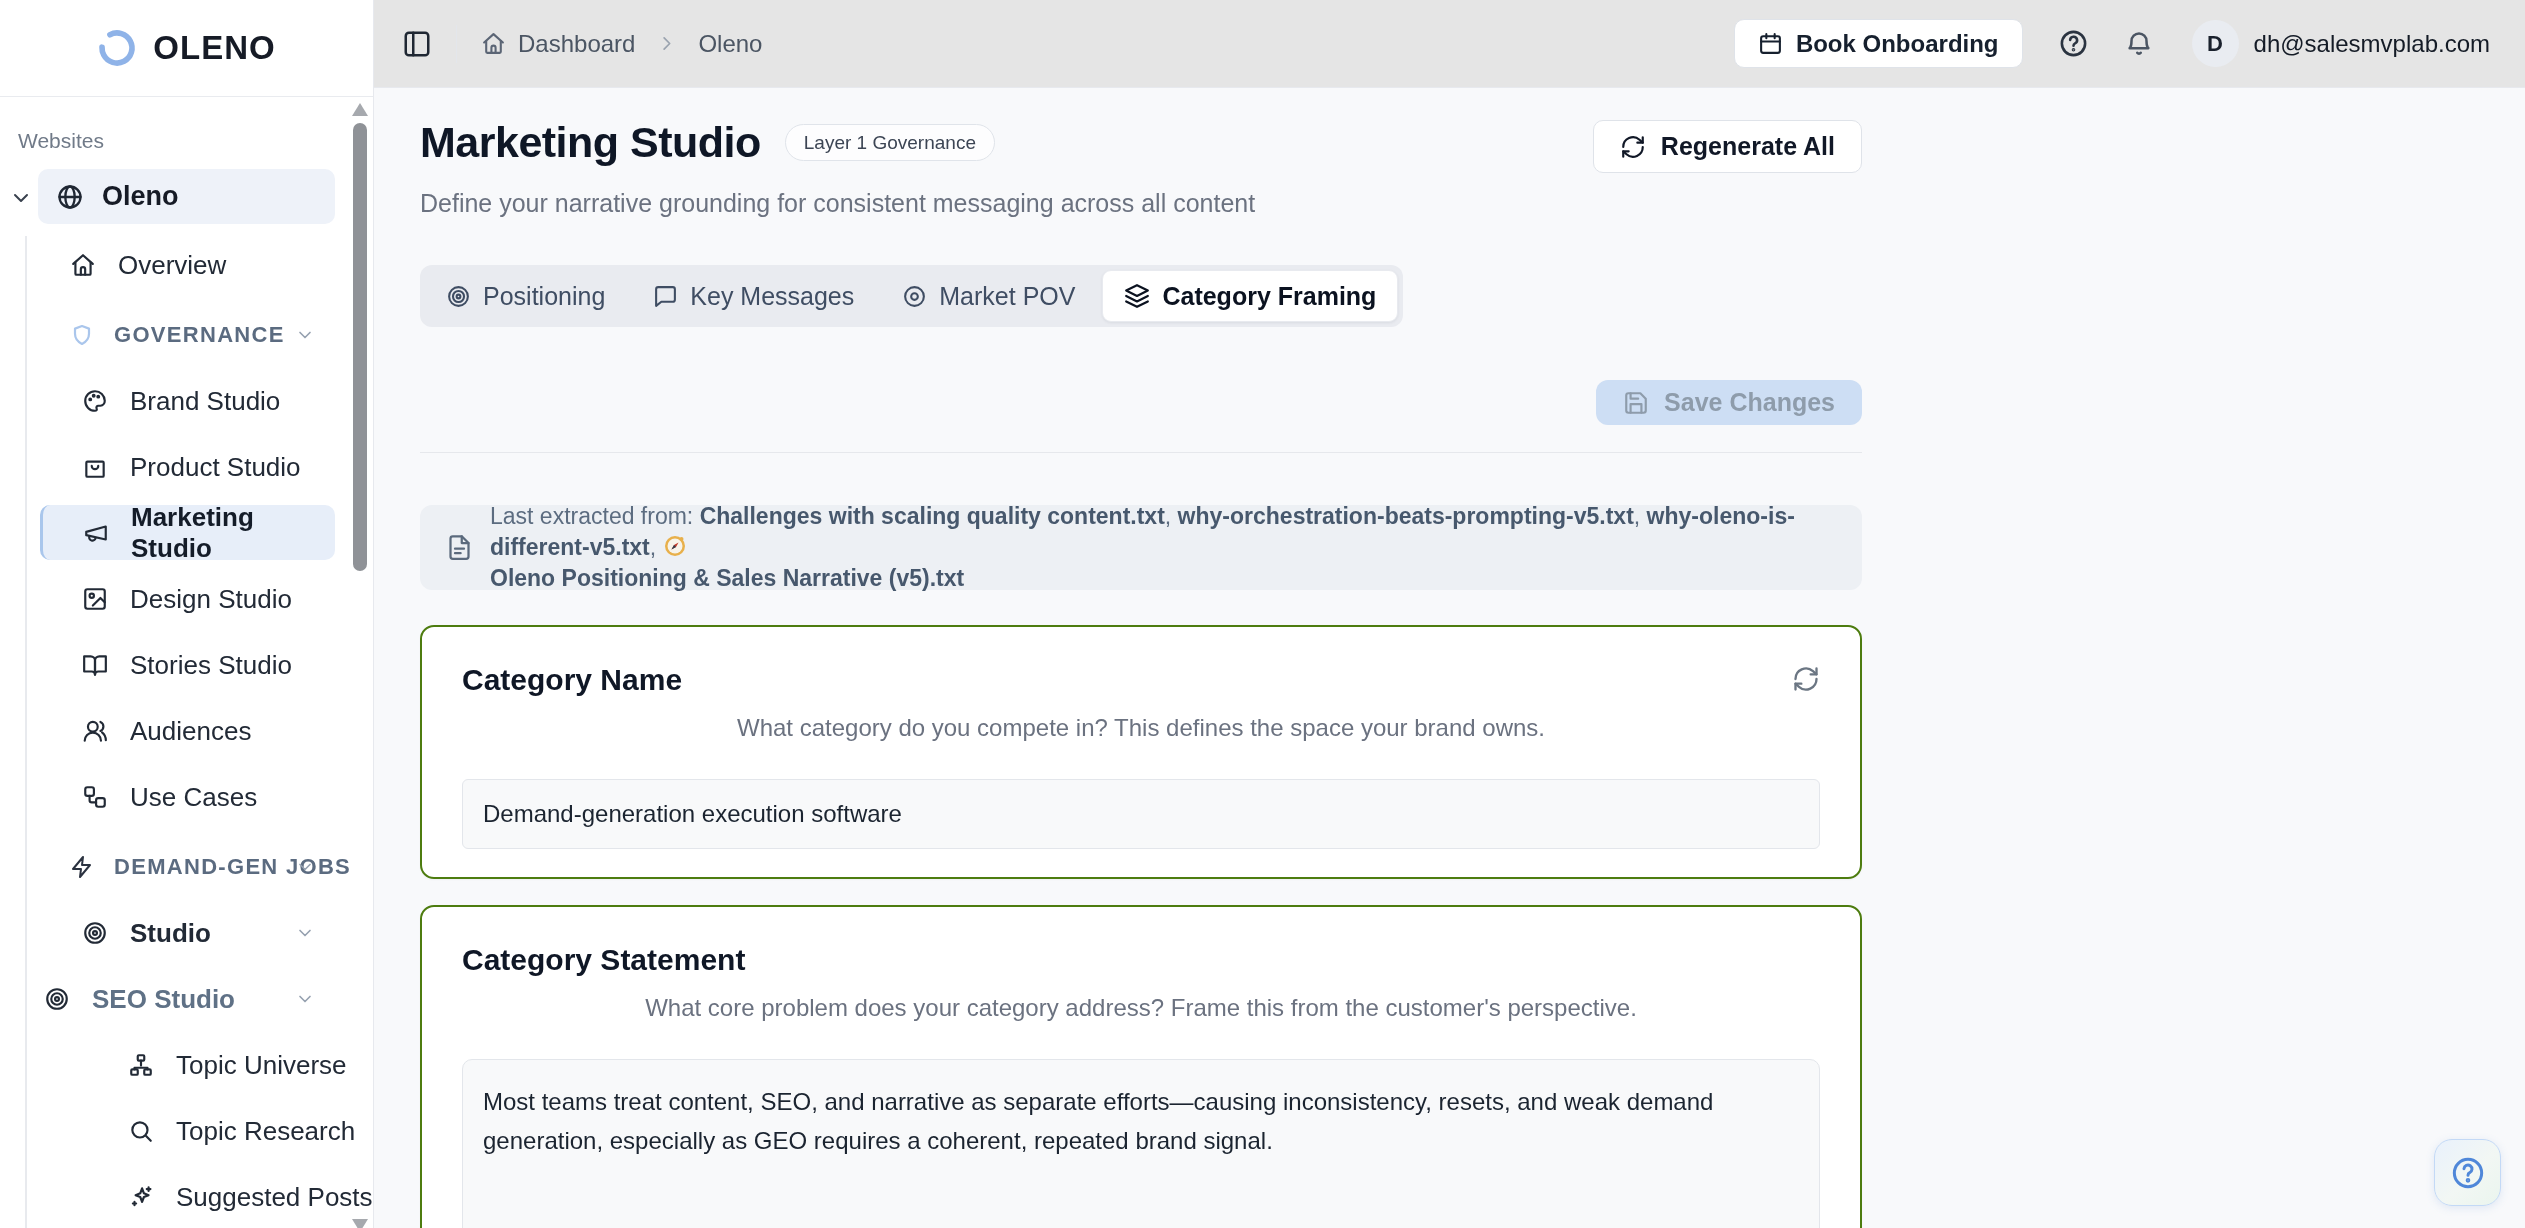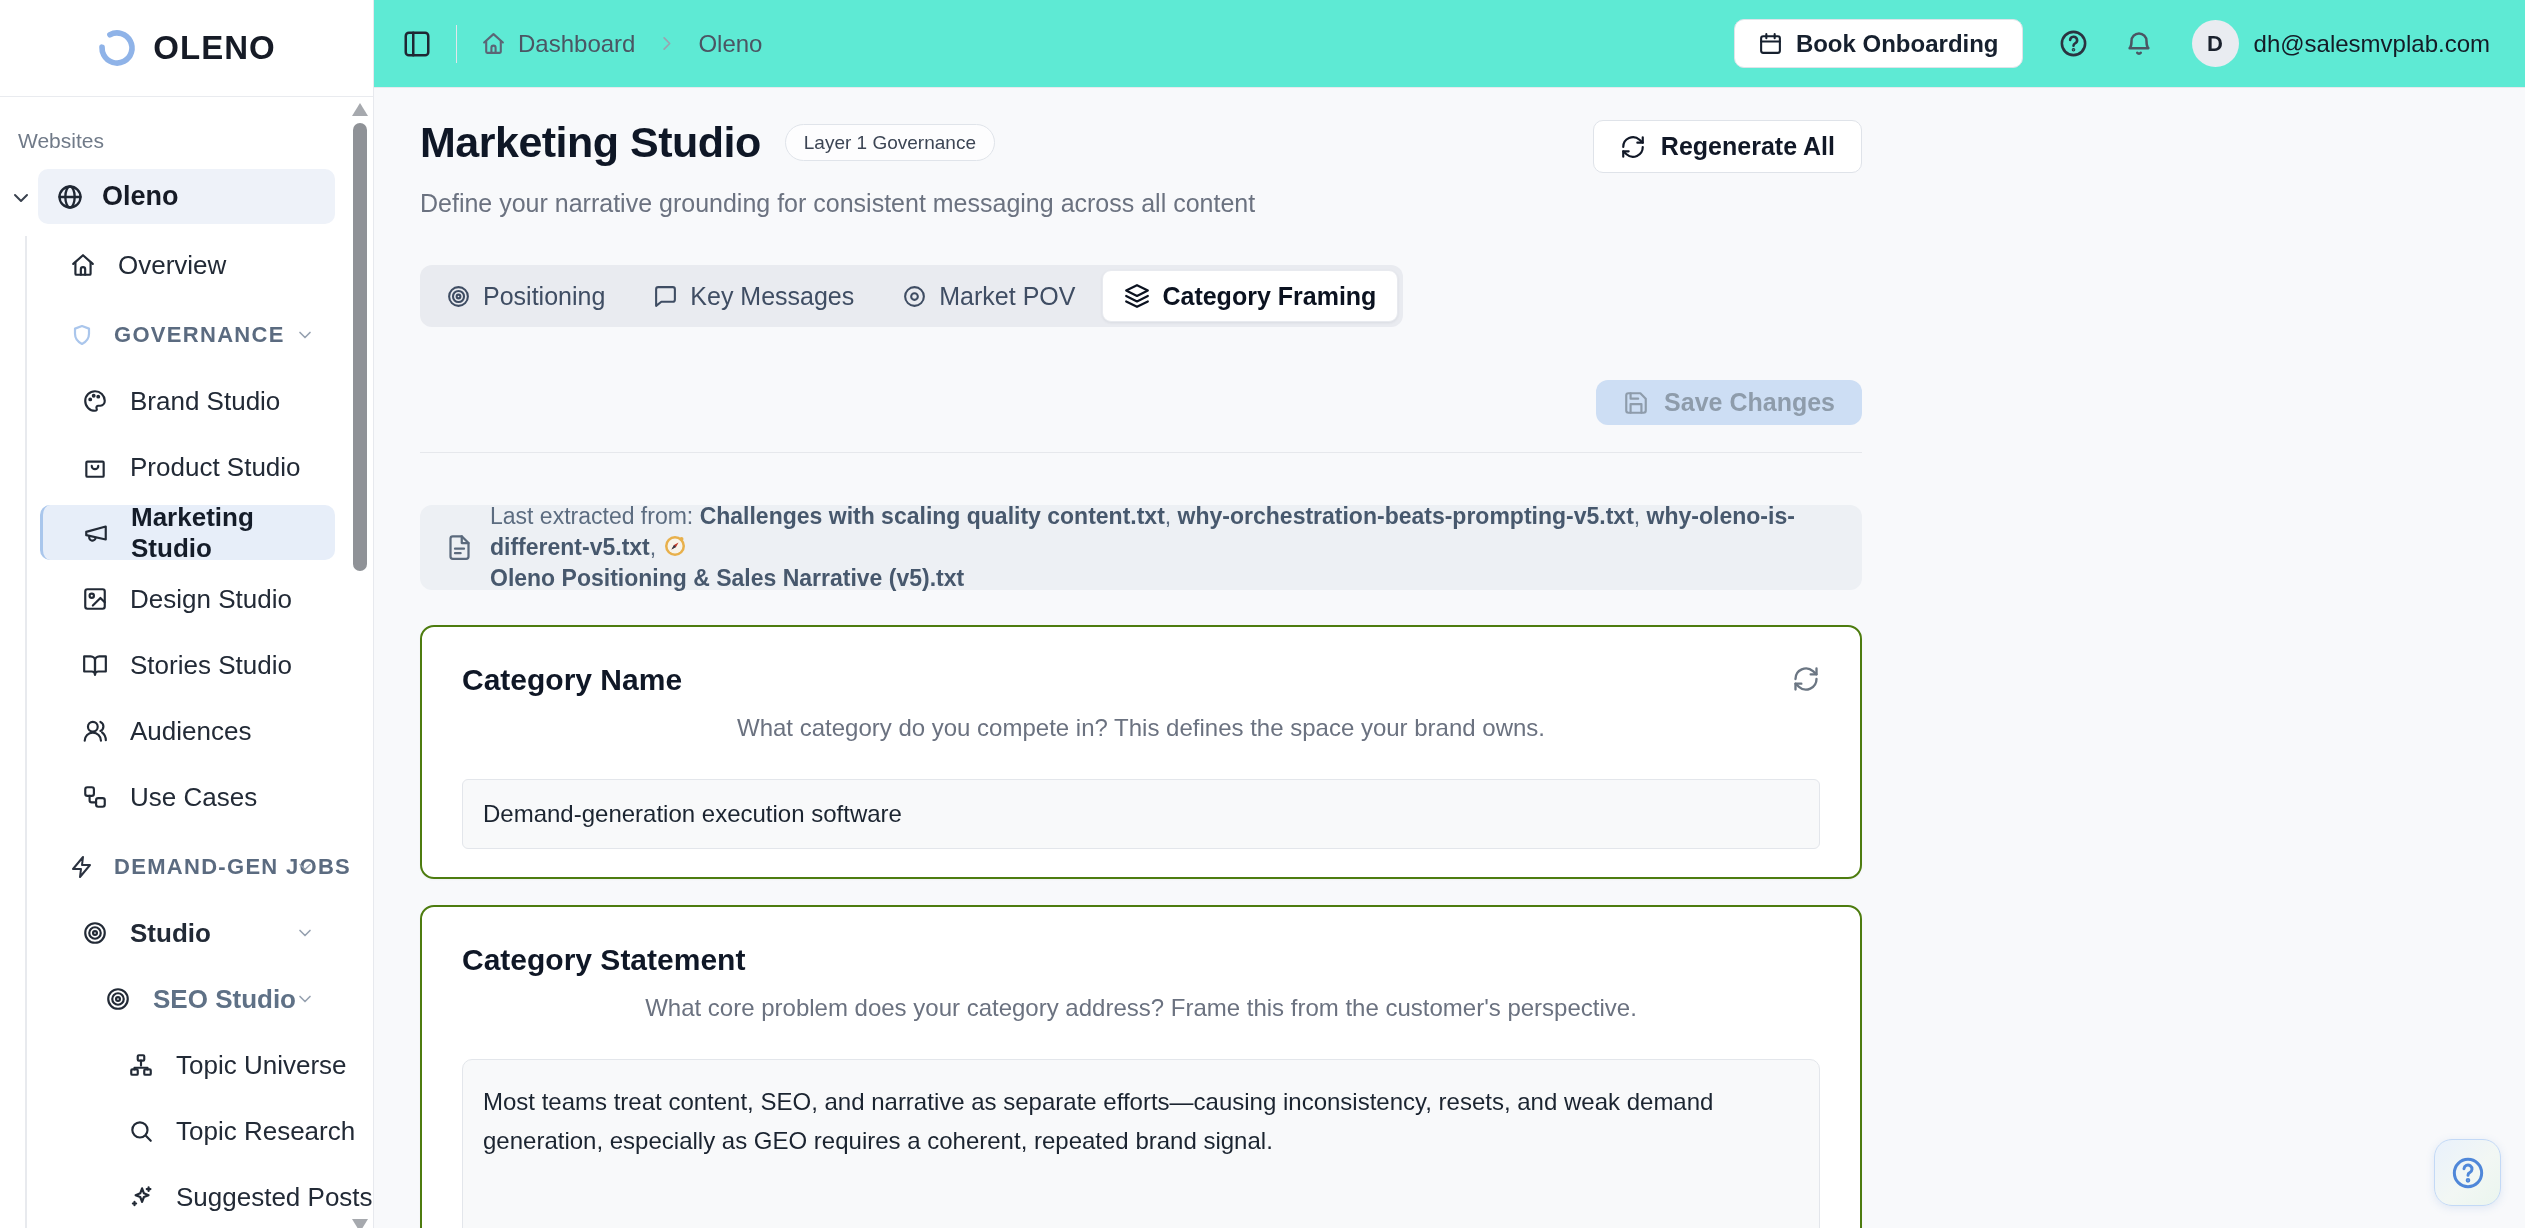--- a/index.html
+++ b/index.html
@@ -32,21 +32,21 @@
   .nav-tree { position:relative; }
   .nav-tree::before {
     content:""; position:absolute; left:25px; top:4px; bottom:-10px;
     width:2px; background:#e8eaee;
   }
   .nav-row {
     height:66px; display:flex; align-items:center; gap:22px;
     padding-left:82px; font-size:26px; color:#222a36; position:relative; cursor:pointer;
   }
   .nav-row.top { padding-left:70px; }
-  .nav-row.sub1 { padding-left:105px;text-align:right; }
+  .nav-row.sub1 { padding-left:44px;text-align:right; }
   .nav-row.sub2 { padding-left:128px; }
   .nav-row.muted .lbl { color:#5f7186; font-weight:600; }
   .nav-row.bold .lbl { font-weight:600; }
   .nav-row.active {
     height:55px; margin:5px 38px 6px 40px; padding-left:40px;
     background:#e7eef9; border-left:3px solid #a9c6ec; border-radius:10px;
   }
   .nav-row.active .lbl { font-weight:700; color:#141c29; }
   .section-row {
     height:66px; margin-top:4px; display:flex; align-items:center; gap:20px;
@@ -67,21 +67,21 @@
     width:0; height:0; border-left:8px solid transparent; border-right:8px solid transparent;
     border-top:13px solid #a6a9ae;
   }
   .sb-thumb {
     position:absolute; top:26px; left:2px; width:14px; height:448px;
     background:#8f9297; border-radius:8px; cursor:grab;
   }
 
   
   .topbar {
-    position:absolute; left:374px; top:0; right:0; height:88px; background:#5eead4;
+    position:absolute; left:374px; top:0; right:0; height:88px; background:#e5e5e5;
     border-bottom:1px solid #e7e9ee; display:flex; align-items:center;
     padding:0 35px 0 28px;
   }
   .tb-divider { width:1px; height:38px; background:#e3e6eb; margin:0 24px; }
   .crumb { display:flex; align-items:center; gap:12px; font-size:24px; color:#4b5563; cursor:pointer; }
   .crumb-sep { color:#9aa3af; margin:0 10px; }
   .tb-right { margin-left:auto; display:flex; align-items:center; }
   .btn-onboard {
     display:flex; align-items:center; gap:13px; height:49px; padding:0 23px;
     background:#ffffff; border:1px solid #dfe3e9; border-radius:10px;

